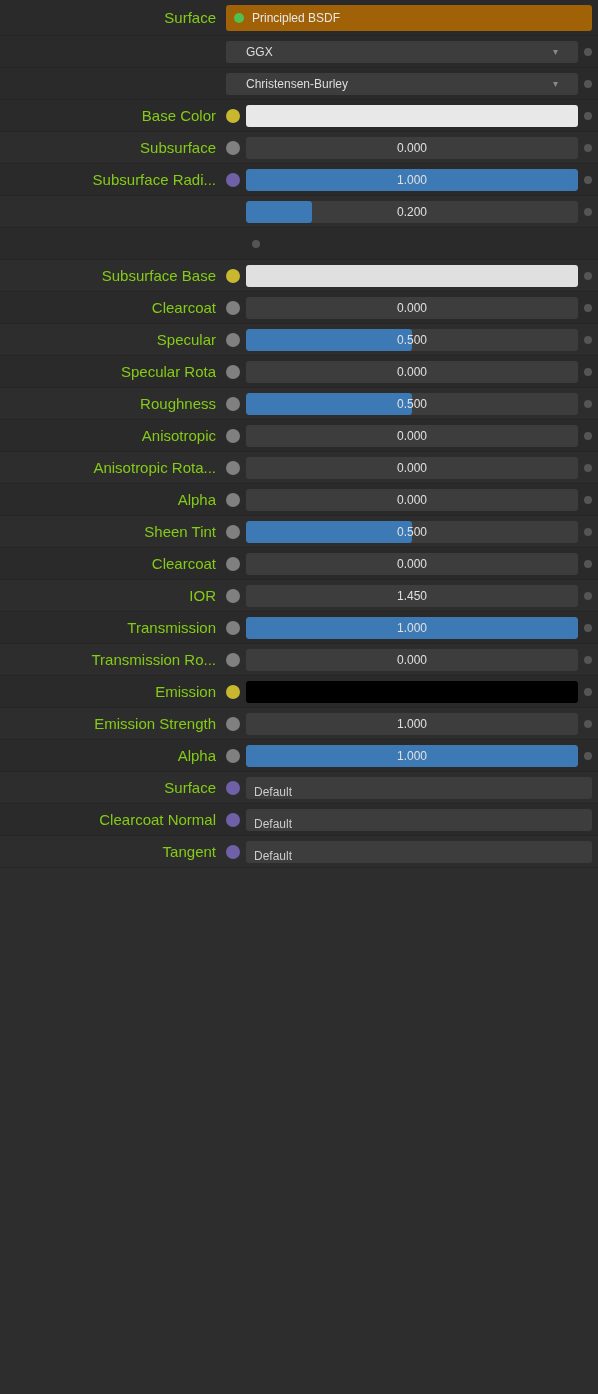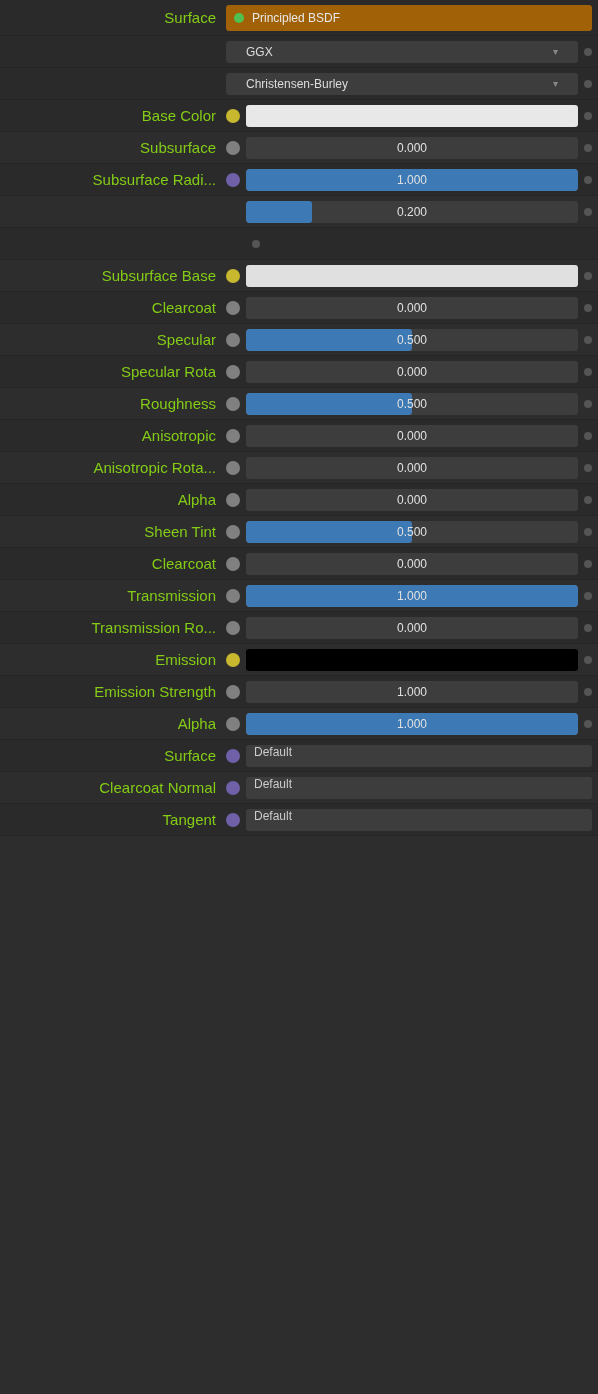--- a/index.html
+++ b/index.html
@@ -149,21 +149,21 @@
     .dropdown-spacer {
       flex: 0 0 220px;
     }
 
     .default-field {
       flex: 1;
       height: 22px;
       background: #3d3d3d;
       border-radius: 3px;
       display: flex;
-      align-items: flex-start;
+      align-items: flex-end;
       padding: 0 8px;
       font-size: 12px;
       color: #cccccc;
       gap: 6px;
     }
     .base-color {
       background: #e8e8e8;
     }
   </style>
 </head>
@@ -331,20 +331,29 @@
     <div class="label">Clearcoat</div>
     <div class="socket socket-gray"></div>
     <div class="value-container">
       <div class="value-fill" style="width:0%;"></div>
       <div class="value-text">0.000</div>
     </div>
     <div class="dot-right"></div>
   </div>
 
 
+  <div class="row">
+    <div class="label">IOR</div>
+    <div class="socket socket-gray"></div>
+    <div class="value-container">
+      <div class="value-fill" style="width:0%;"></div>
+      <div class="value-text">1.450</div>
+    </div>
+    <div class="dot-right"></div>
+  </div>
 
   <div class="row">
     <div class="label">Transmission</div>
     <div class="socket socket-gray"></div>
     <div class="value-container">
       <div class="value-fill" style="width:100%;"></div>
       <div class="value-text">1.000</div>
     </div>
     <div class="dot-right"></div>
   </div>

